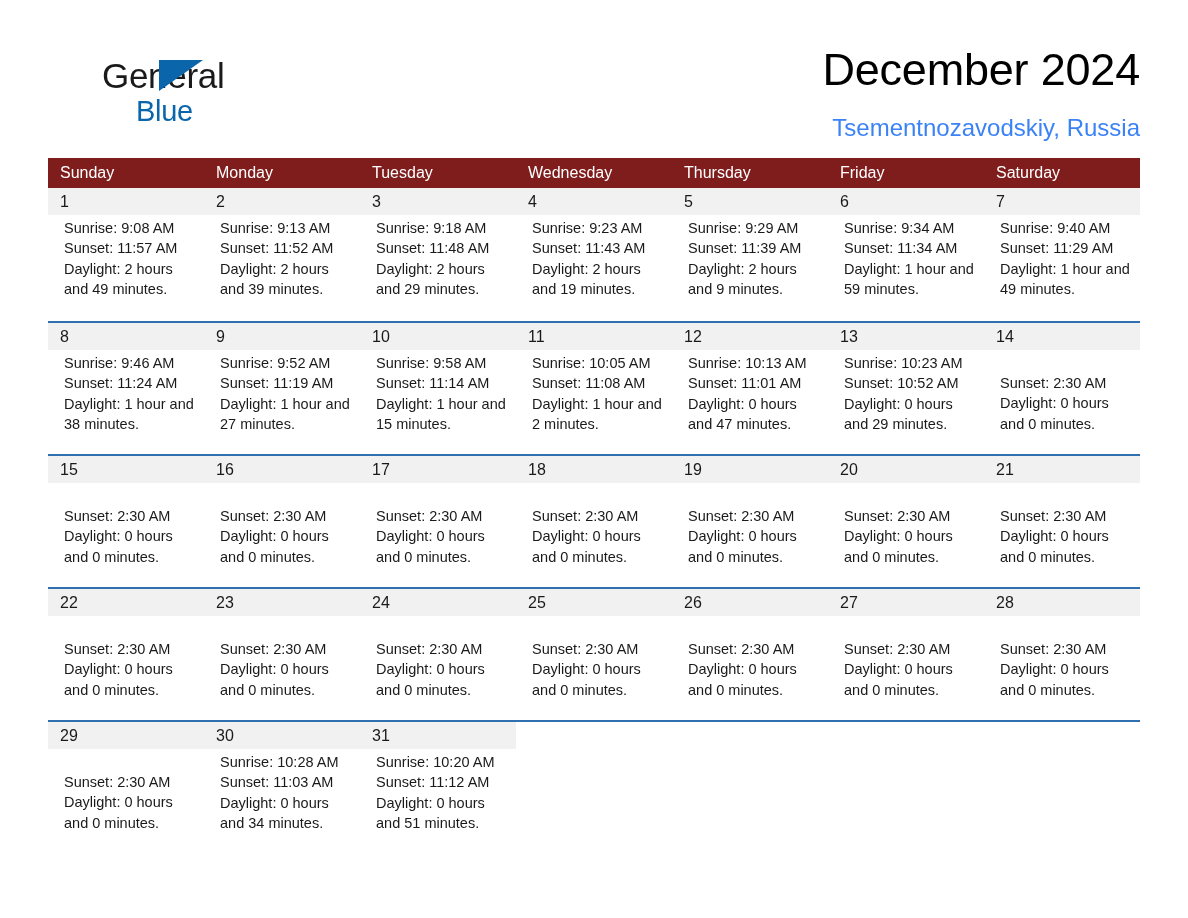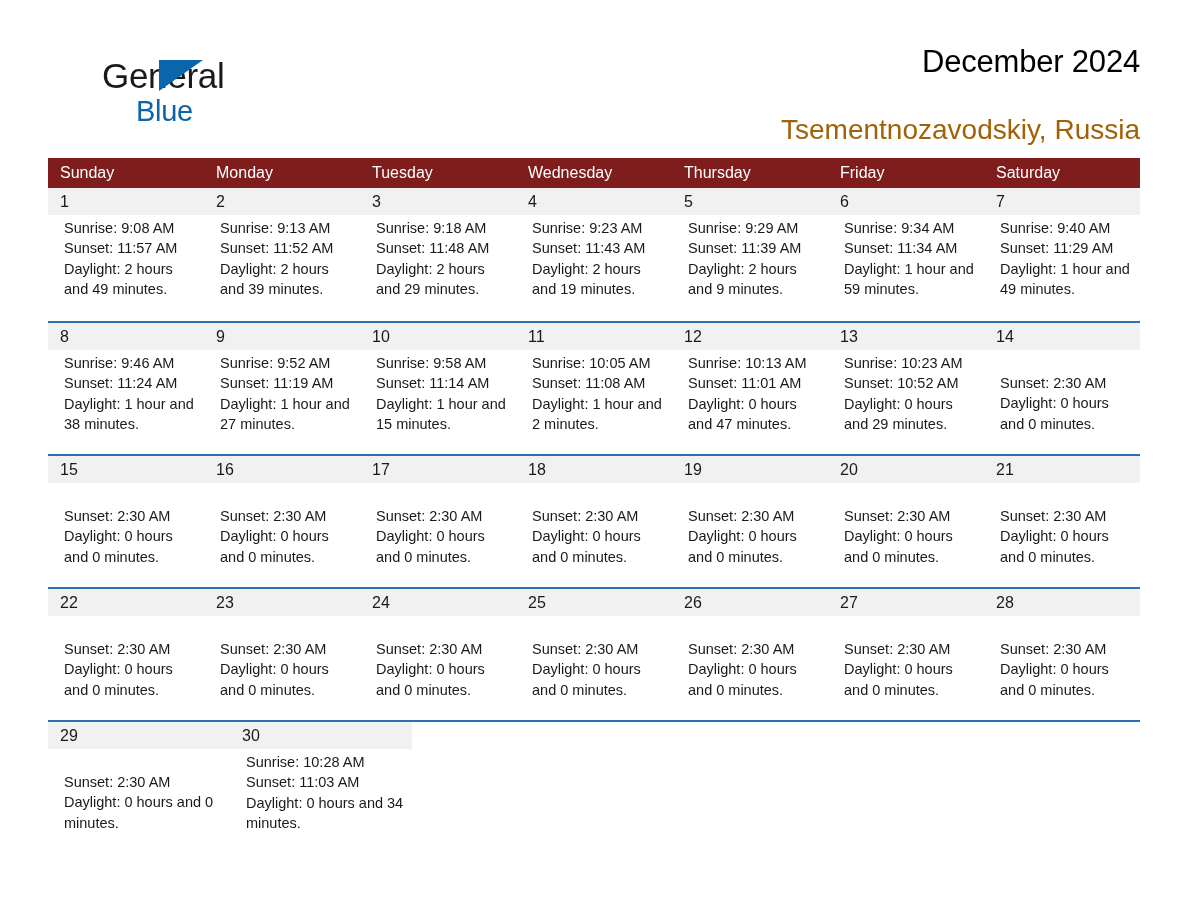--- a/index.html
+++ b/index.html
@@ -62,32 +62,32 @@
     top: 35px;
     font-size: 29px;
     color: #0a65ab;
     line-height: 40px;
     letter-spacing: -0.3px;
   }
   .title {
     position: absolute;
     right: 0;
     top: 6px;
-    font-size: 31px;
+    font-size: 45px;
     color: #000;
     text-align: right;
     white-space: nowrap;
     letter-spacing: -0.2px;
   }
   .subtitle {
     position: absolute;
     right: 0;
     top: 76px;
-    font-size: 28px;
-    color: #a16207;
+    font-size: 24px;
+    color: #3b82f6;
     text-align: right;
     white-space: nowrap;
   }
 
   
   .calendar {
     position: absolute;
     left: 48px;
     top: 158px;
     width: 1092px;
@@ -450,20 +450,29 @@
             <div class="daycell">
               <div class="daynum-band"></div>
               <div class="daynum">30</div>
               <div class="daytext">
                 <div class="line">Sunrise: 10:28 AM</div>
                 <div class="line">Sunset: 11:03 AM</div>
                 <div class="line">Daylight: 0 hours and 34 minutes.</div>
               </div>
             </div>
             <div class="daycell">
+              <div class="daynum-band"></div>
+              <div class="daynum">31</div>
+              <div class="daytext">
+                <div class="line">Sunrise: 10:20 AM</div>
+                <div class="line">Sunset: 11:12 AM</div>
+                <div class="line">Daylight: 0 hours and 51 minutes.</div>
+              </div>
+            </div>
+            <div class="daycell">
               <div class="daynum-band empty"></div>
               <div class="daynum"></div>
             </div>
             <div class="daycell">
               <div class="daynum-band empty"></div>
               <div class="daynum"></div>
             </div>
             <div class="daycell">
               <div class="daynum-band empty"></div>
               <div class="daynum"></div>

